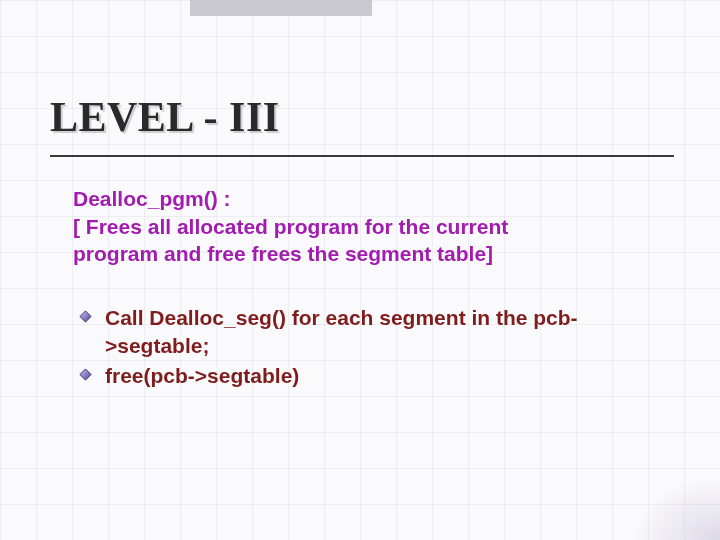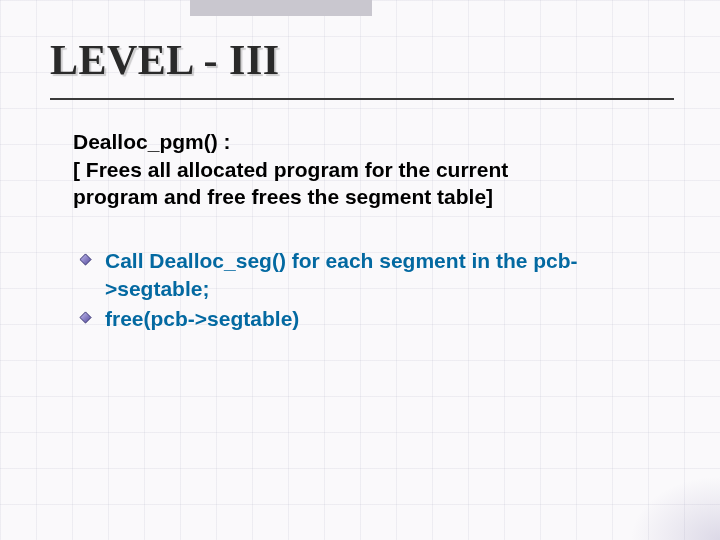--- a/index.html
+++ b/index.html
@@ -26,21 +26,21 @@
   .topbar {
     position: absolute;
     top: 0;
     left: 190px;
     width: 182px;
     height: 16px;
     background: #c9c7cf;
   }
   .content {
     position: relative;
-    padding: 36px 46px 0 50px;
+    padding: 93px 46px 0 50px;
   }
   .title {
     font-family: Georgia, "Times New Roman", serif;
     font-size: 42px;
     color: #2a2a2a;
     text-shadow: 2px 2px 1px rgba(0,0,0,0.18);
     margin: 0 0 14px 0;
     letter-spacing: 0.5px;
   }
   .underline {
@@ -50,35 +50,35 @@
     width: 100%;
   }
   .block {
     padding-left: 23px;
     padding-right: 10px;
   }
   .heavy {
     font-weight: bold;
     font-size: 21px;
     line-height: 1.32;
-    color: #000000;
+    color: #a21caf;
     margin: 0 0 36px 0;
   }
   .bullets {
     list-style: none;
     padding: 0 0 0 4px;
     margin: 0;
   }
   .bullets li {
     position: relative;
     padding-left: 28px;
     font-weight: bold;
     font-size: 21px;
     line-height: 1.32;
-    color: #0369a1;
+    color: #7f1d1d;
     margin-bottom: 2px;
   }
   .bullets li .diamond {
     position: absolute;
     left: 2px;
     top: 6px;
     width: 13px;
     height: 13px;
   }
   .diamond svg { display: block; }

